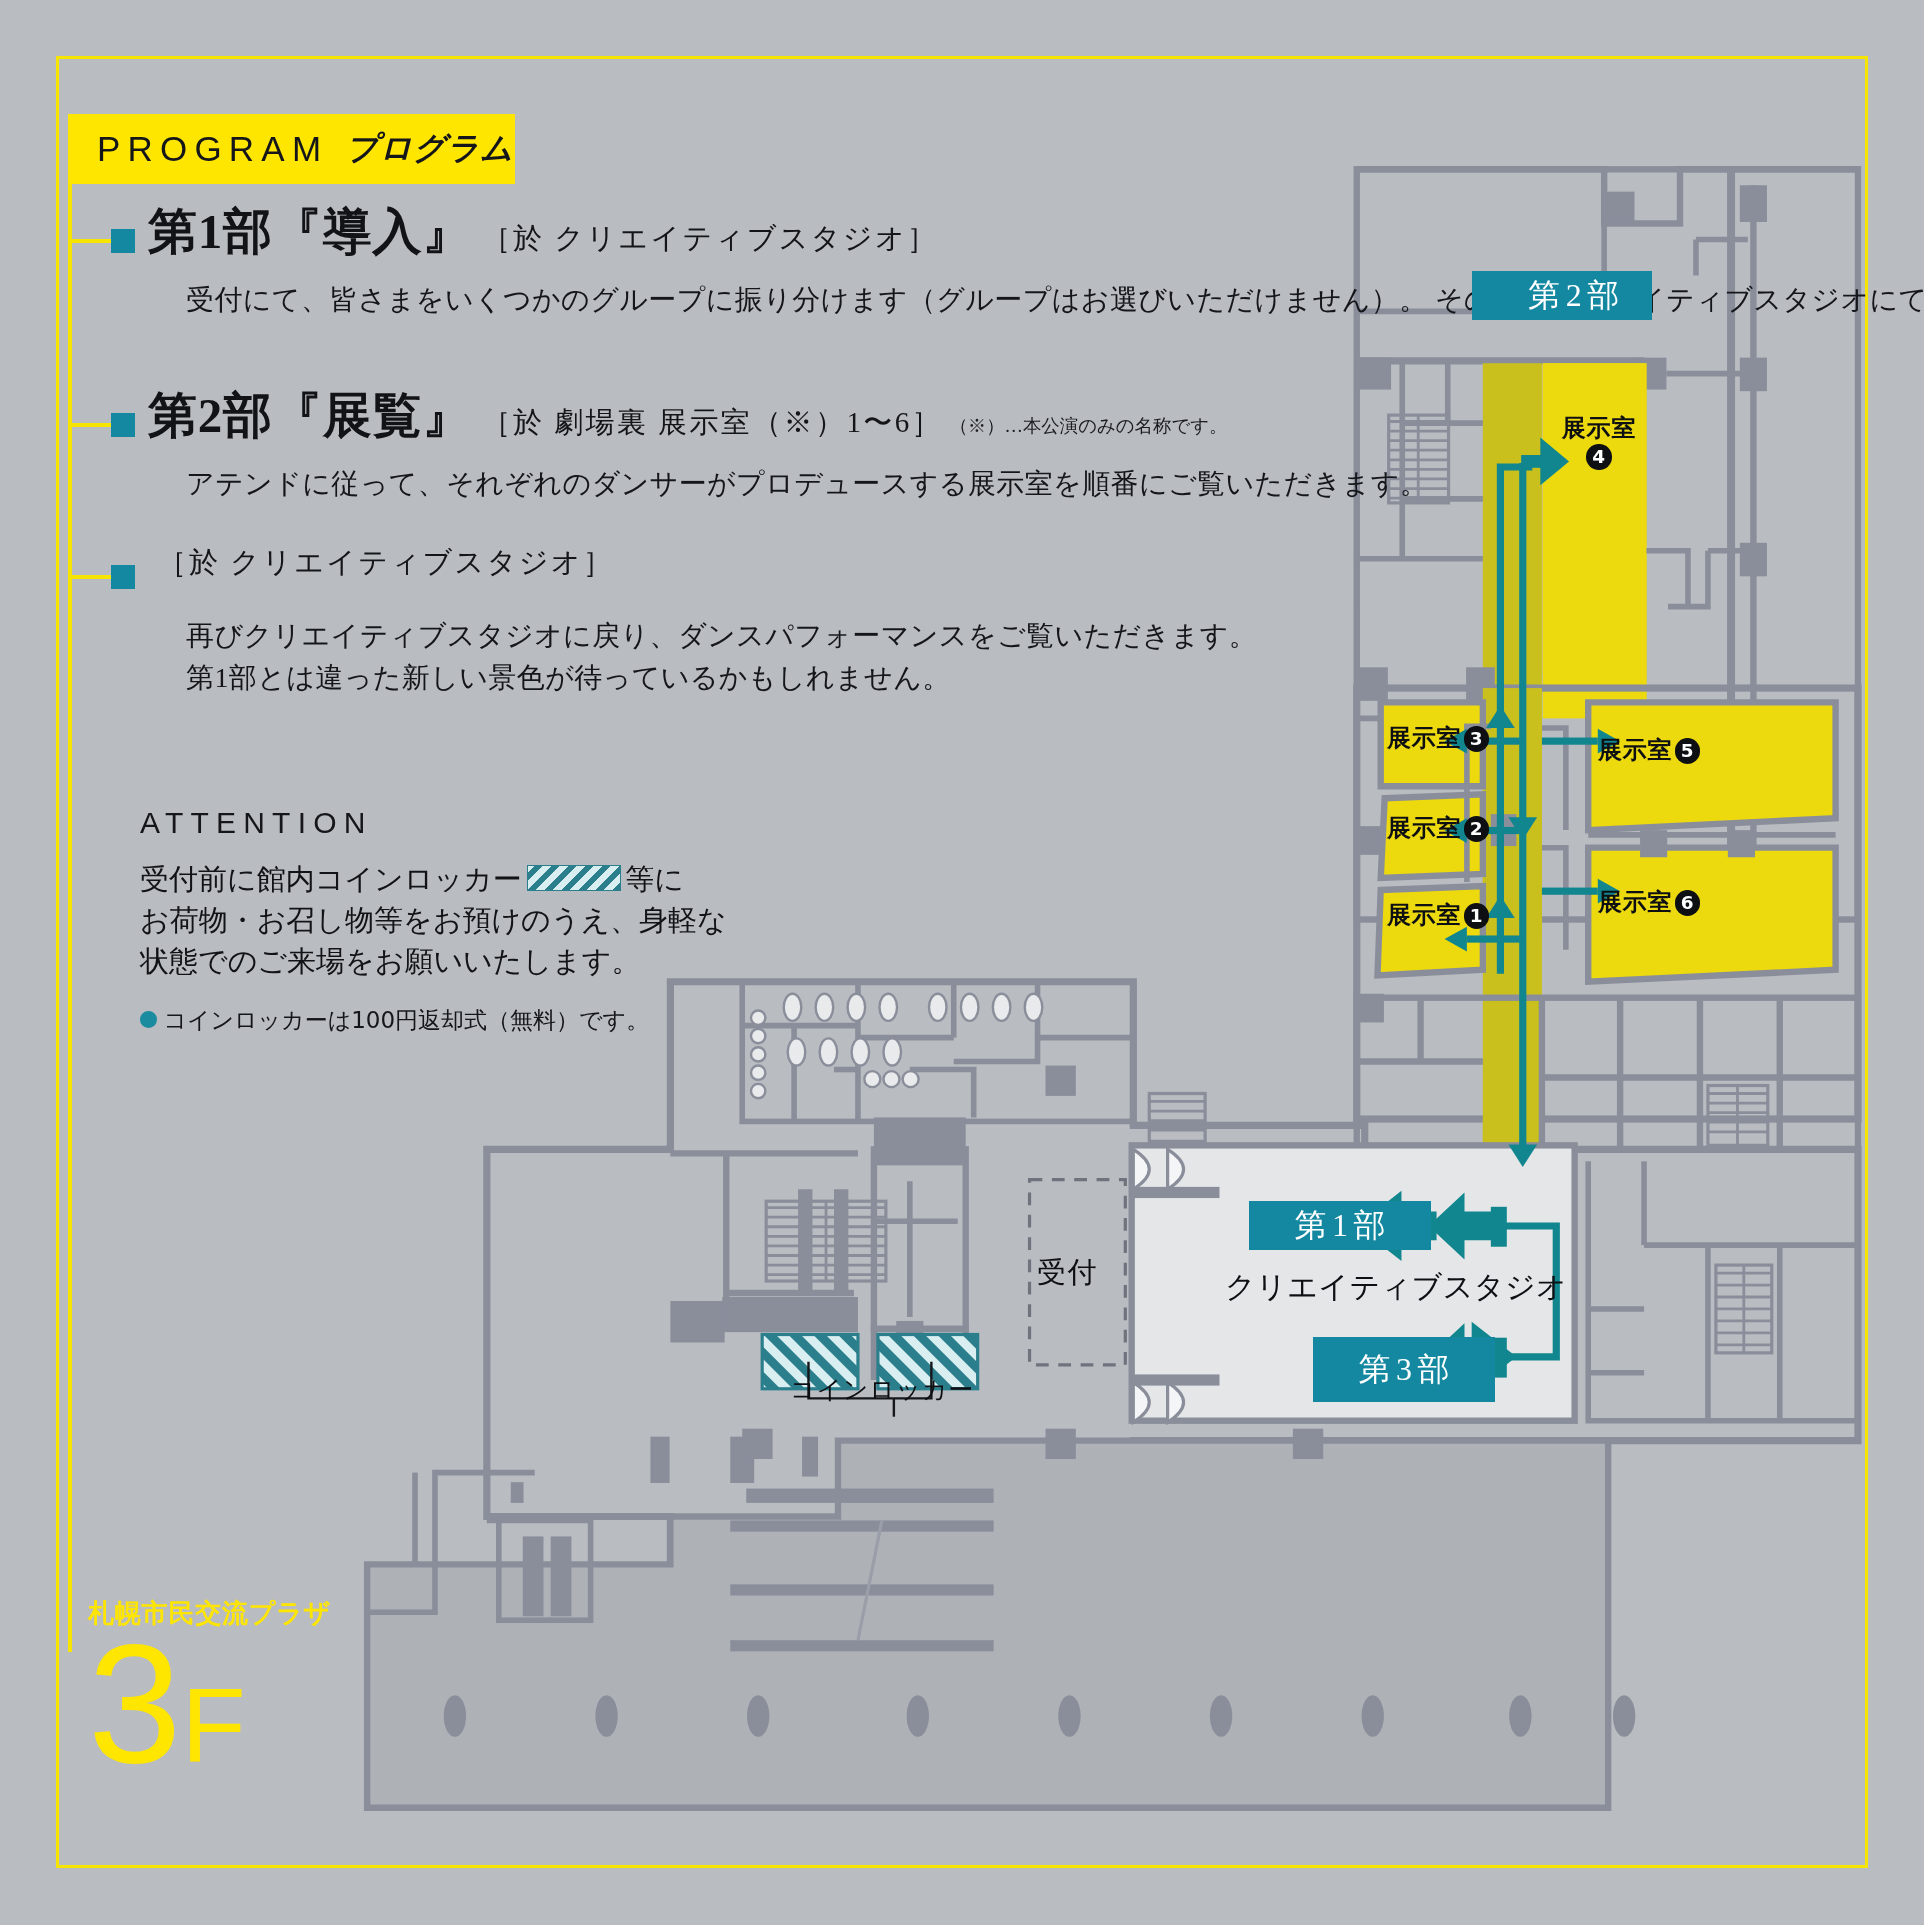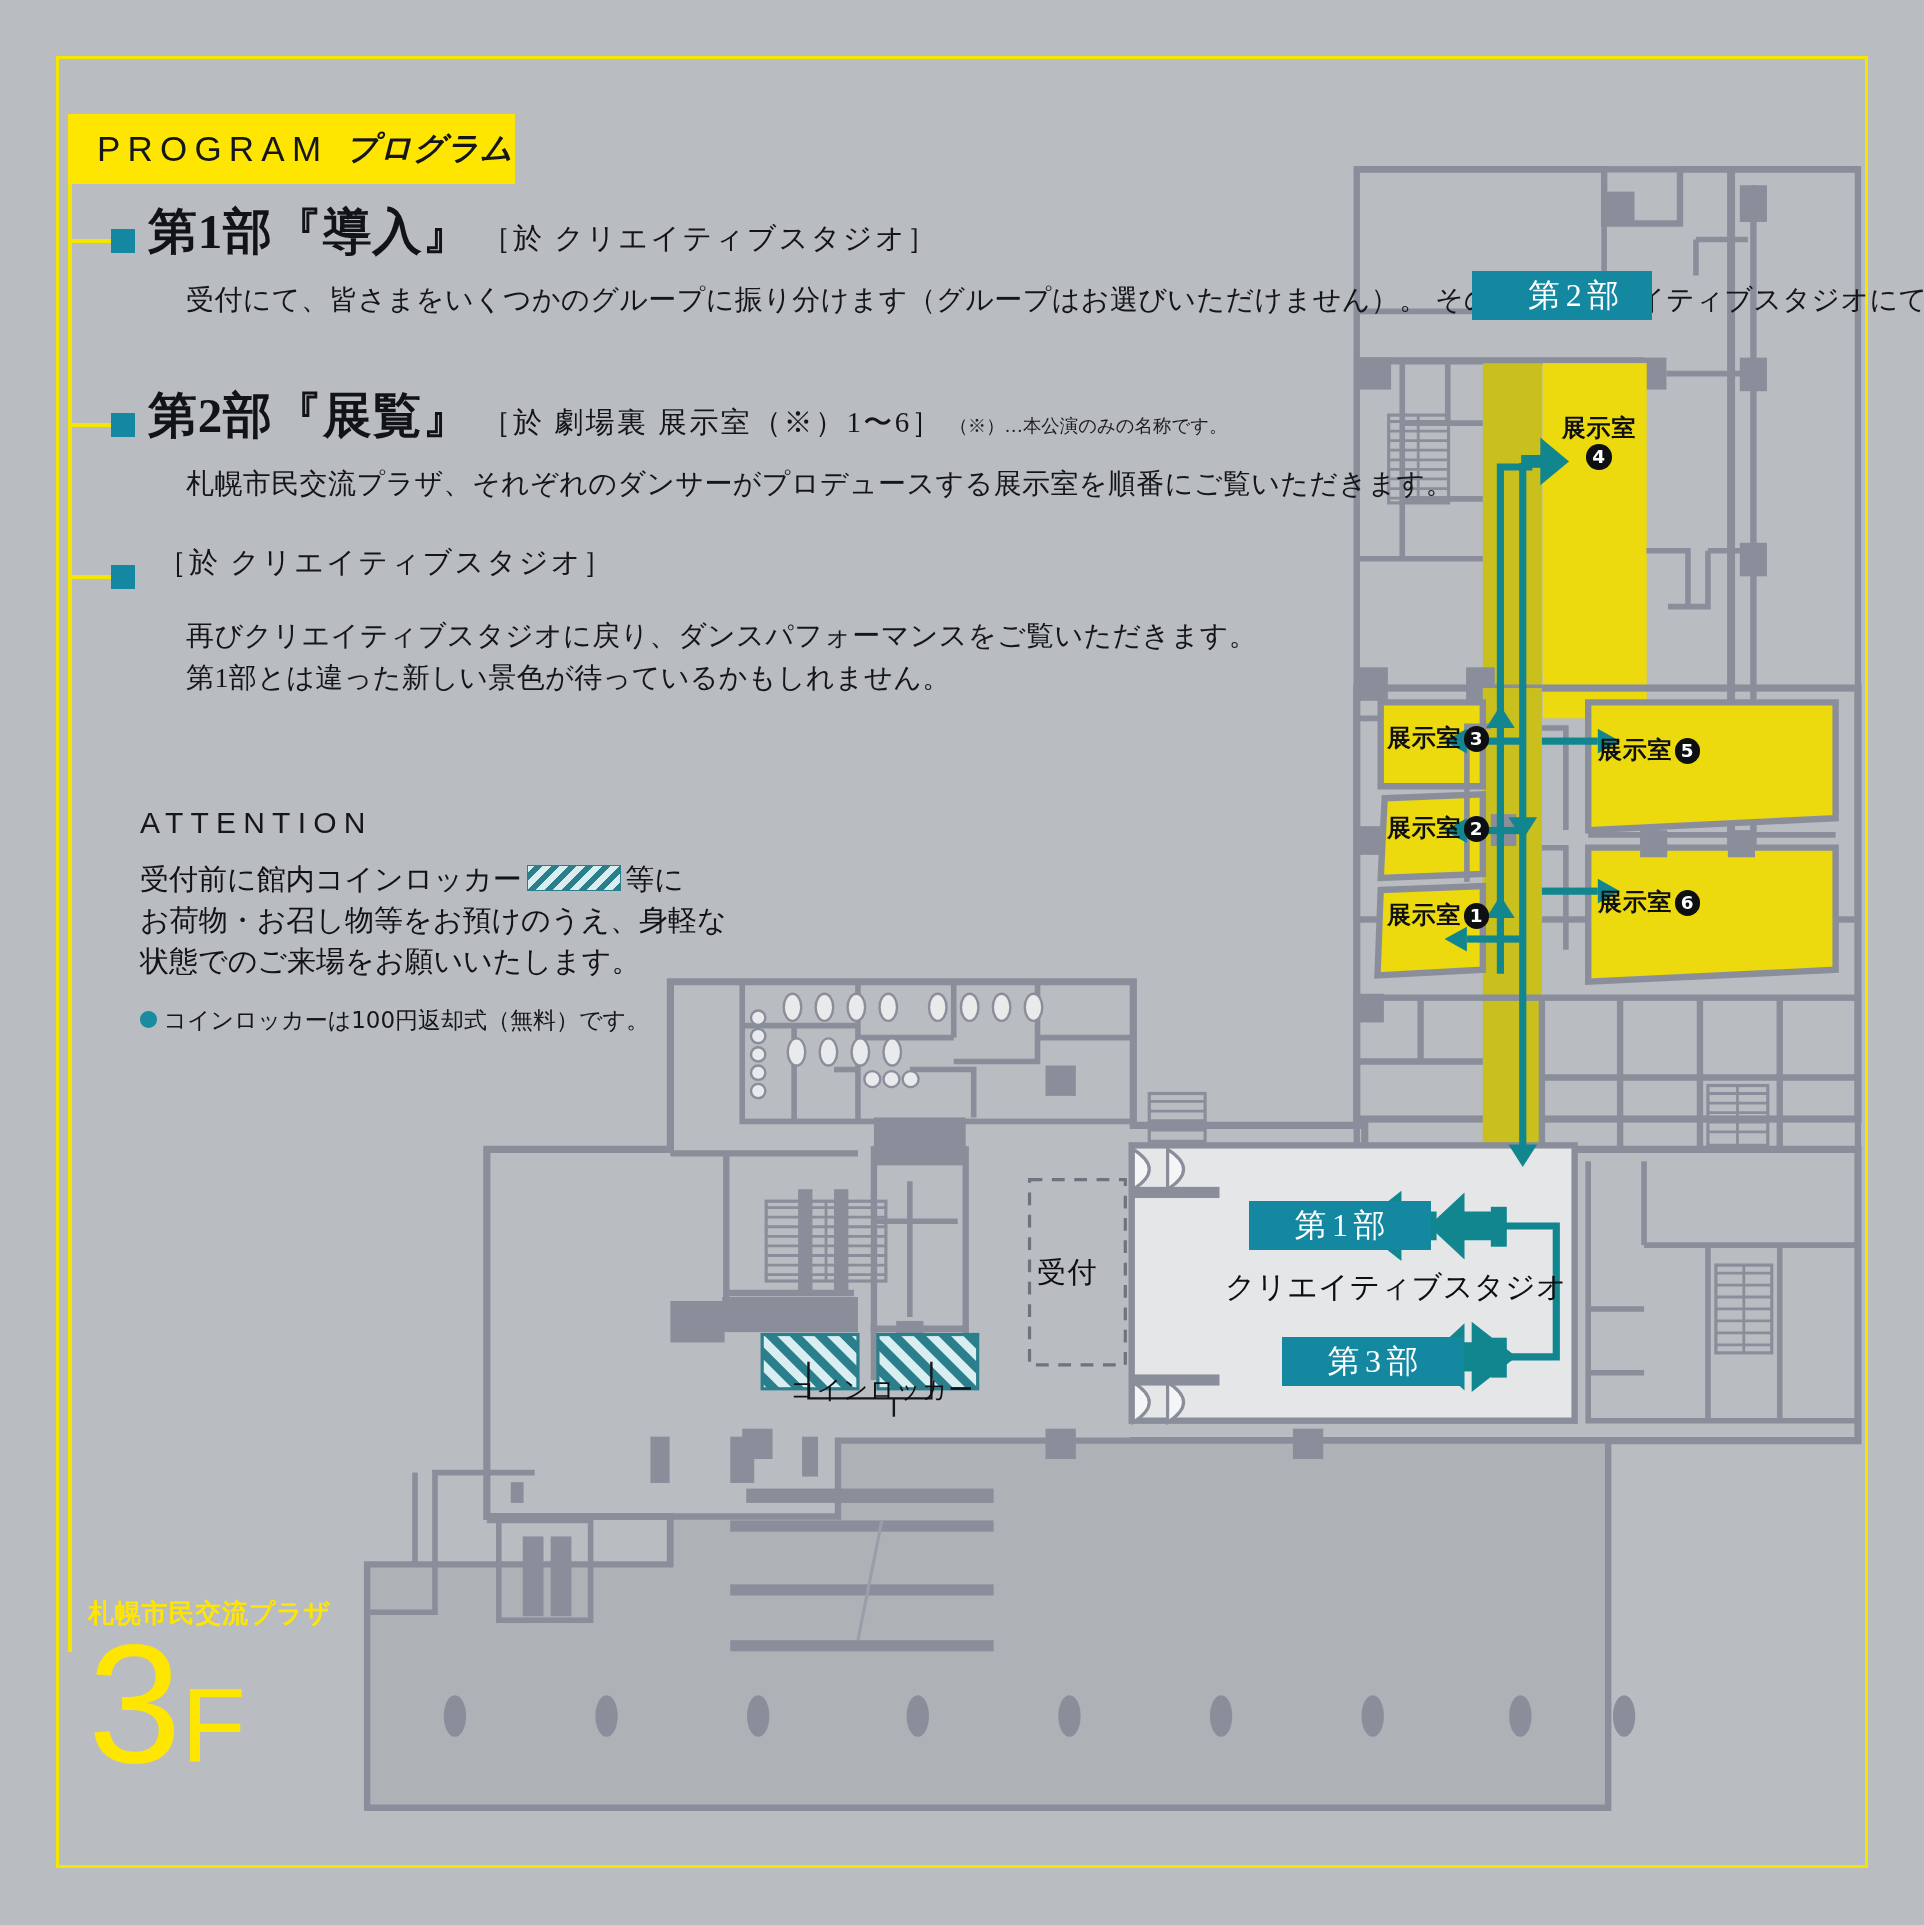--- a/index.html
+++ b/index.html
@@ -205,21 +205,21 @@
     font-size: 32px;
     letter-spacing: 5.6px;
     display: flex;
     align-items: center;
     justify-content: center;
     box-sizing: border-box;
     padding-left: 5.6px;
   }
   #chip-part2 { left: 1472px; top: 271px; width: 180px; height: 49px; padding-left: 29px; }
   #chip-part1 { left: 1249px; top: 1201px; width: 182px; height: 49px; }
-  #chip-part3 { left: 1282px; top: 1337px; width: 182px; height: 49px; }
+  #chip-part3 { left: 1313px; top: 1337px; width: 182px; height: 65px; }
 
   .room-label {
     position: absolute;
     font-family: "DejaVu Sans", sans-serif;
     font-size: 24px;
     font-weight: bold;
     color: #0d0f12;
     white-space: nowrap;
     letter-spacing: 0.8px;
   }
@@ -668,21 +668,21 @@
 </div>
 
 <div class="prog-item" style="left:68px; top:391px; width:1197px;">
   <div class="prog-connector"></div>
   <div class="prog-square"></div>
   <div class="prog-heading">
     <span class="prog-title">第2部『展覧』</span>
     <span class="prog-venue">［於 劇場裏 展示室（※）1〜6］</span>
     <span class="prog-note">（※）…本公演のみの名称です。</span>
   </div>
-  <div class="prog-body" style="top:72px;">札幌市民交流プラザ、それぞれのダンサーがプロデュースする展示室を順番にご覧いただきます。</div>
+  <div class="prog-body" style="top:72px;">アテンドに従って、それぞれのダンサーがプロデュースする展示室を順番にご覧いただきます。</div>
 </div>
 
 <div class="prog-item" style="left:68px; top:543px; width:1197px;">
   <div class="prog-connector"></div>
   <div class="prog-square"></div>
   <div class="prog-heading">
     <span class="prog-venue">［於 クリエイティブスタジオ］</span>
   </div>
   <div class="prog-body" style="top:72px; white-space:pre-line;">再びクリエイティブスタジオに戻り、ダンスパフォーマンスをご覧いただきます。
 第1部とは違った新しい景色が待っているかもしれません。</div>

